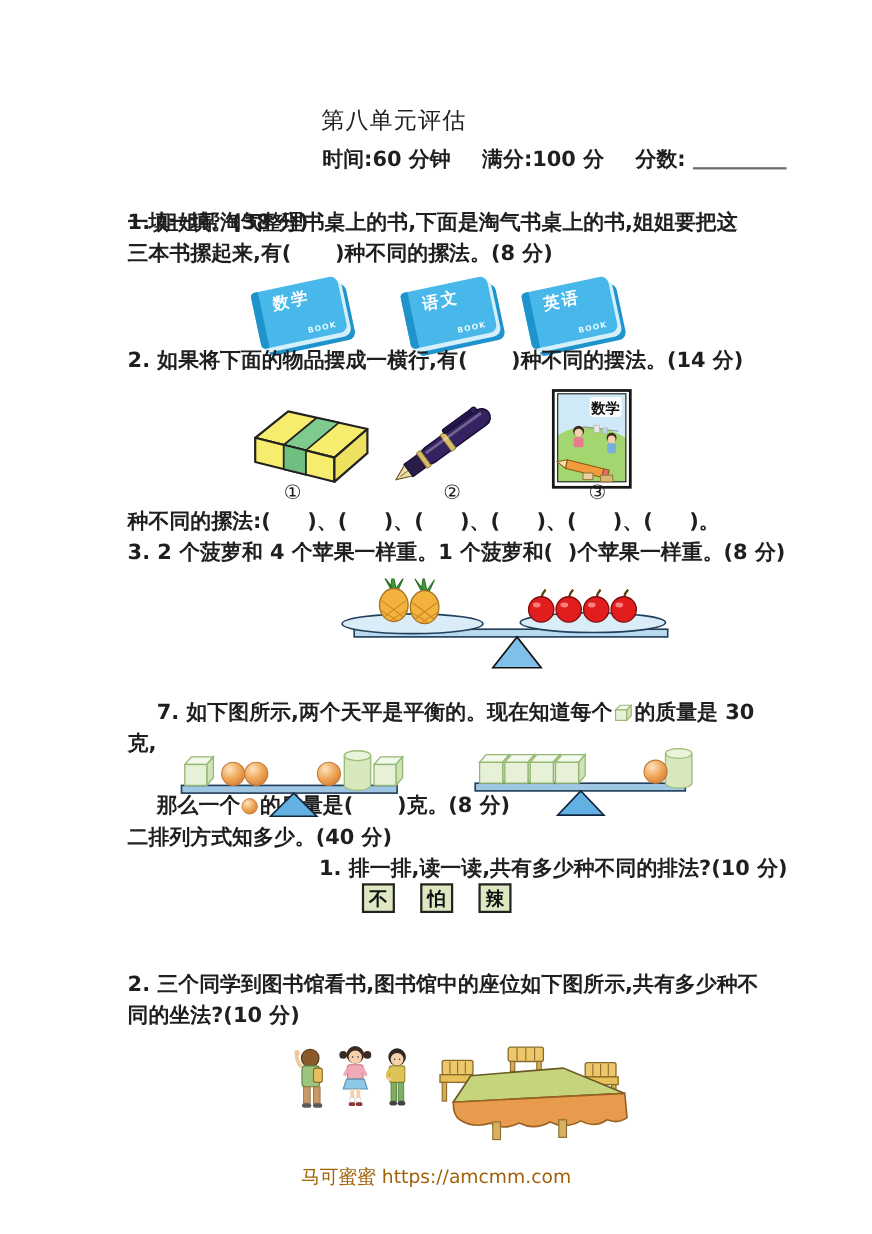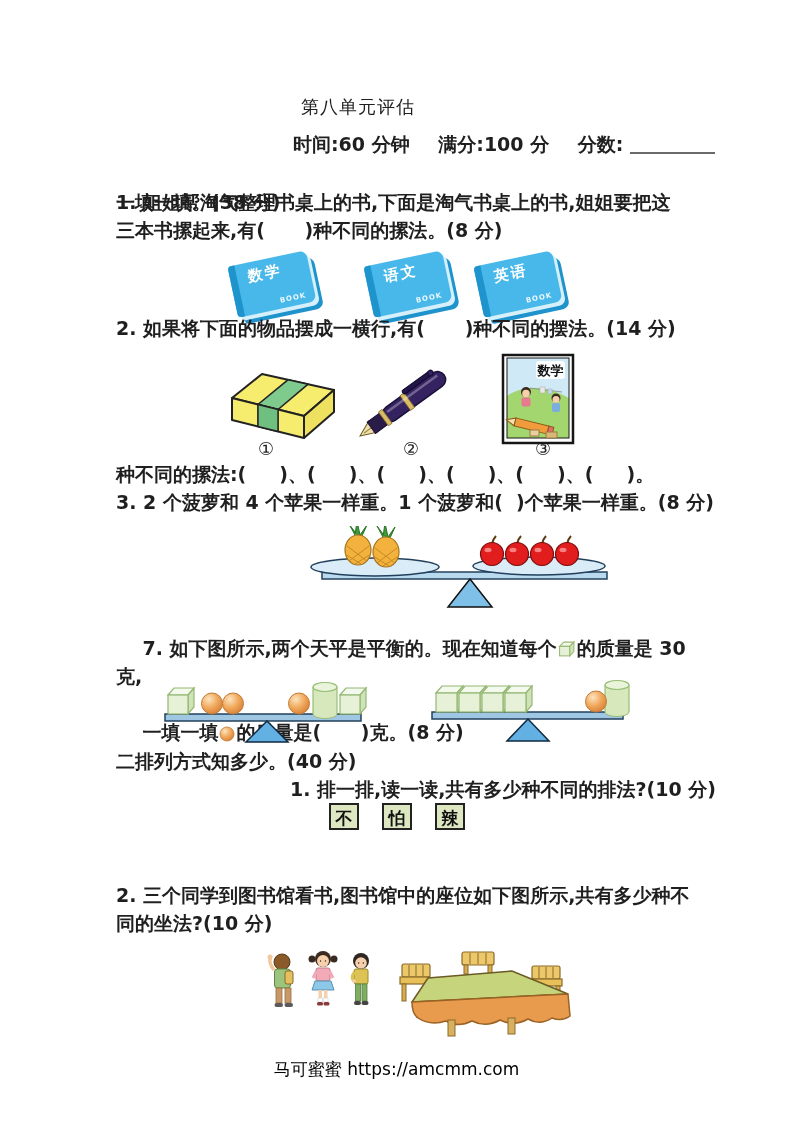--- a/index.html
+++ b/index.html
@@ -4,37 +4,37 @@
 <style>
   html,body { margin:0; padding:0; background:#888; }
   .page {
     position:relative; width:793px; height:1122px; margin:0 auto;
     background:#ffffff; overflow:hidden;
     font-family:"DejaVu Sans", sans-serif; color:#1f1f1f;
   }
   .abs { position:absolute; }
   .t { position:absolute; font-size:19px; font-weight:600; line-height:28px; white-space:pre-wrap; }
   .title { position:absolute; top:95px; left:0; width:716px; text-align:center;
-           font-family:"DejaVu Serif", serif; font-weight:400; font-size:18px; letter-spacing:1px; }
+           font-family:"DejaVu Serif", serif; font-weight:400; font-size:21px; letter-spacing:1px; }
   .meta { position:absolute; top:132px; left:293px; font-size:19px; font-weight:600; }
   .meta span { margin-right:22px; }
   .meta .score-label { margin-right:0; }
   .blank-line { display:inline-block; width:85px; height:18px; border-bottom:2px solid #6a6a6a; vertical-align:-3px; }
   
   .book { position:absolute; width:92px; height:76px; }
   .cover { position:relative; width:80px; height:52px; background:#47b8e9; border-radius:4px 7px 7px 4px;
            transform:rotate(-12deg); box-shadow:3px 4px 0 #d6f0fb, 6px 8px 0 #1f93cc; }
   .spine { position:absolute; left:0; top:0; width:7px; height:100%; background:#1f93cc; border-radius:4px 0 0 4px; }
   .btitle { position:absolute; top:5px; left:18px; color:#ffffff; font-size:15px; font-weight:600; letter-spacing:2px; transform:skewX(-6deg); }
   .btag { position:absolute; bottom:4px; right:9px; color:#eaf8ff; font-size:7px; font-weight:bold; letter-spacing:1px; }
   .item-num { position:absolute; top:438px; width:32px; text-align:center; font-size:18px; font-weight:400; }
   .card { position:absolute; top:803px; width:30px; height:27px; background:#dde7c1; border:2px solid #222;
           font-size:17px; font-weight:600; line-height:27px; text-align:center; color:#111; box-sizing:border-box; }
   .footer { position:absolute; top:1058px; left:0; width:793px; text-align:center;
-            font-size:17px; font-weight:400; color:#000000; }
+            font-size:17px; font-weight:400; color:#a16207; }
   .inline-icon { vertical-align:-3px; margin:0 1px; }
 </style>
 </head>
 <body>
 
 <div class="page">
 
   <div class="title">第八单元评估</div>
   <div class="meta">
     <span>时间:60 分钟</span>
@@ -175,21 +175,21 @@
   </svg>
 
   <div class="t" style="top:606px;left:116px;width:600px;">
     <span>7. 如下图所示,两个天平是平衡的。现在知道每个</span><svg class="inline-icon" width="18" height="18" viewBox="0 0 17 17">
         <g stroke="#9ab873" stroke-width="1">
           <polygon points="1.5,6 5.5,2 15,2 11,6" fill="#f3f9ec"></polygon>
           <polygon points="11,6 15,2 15,11 11,15" fill="#cfe3b8"></polygon>
           <rect x="1.5" y="6" width="9.5" height="9" fill="#e6f1d8"></rect>
         </g>
       </svg><span>的质量是 30 克,</span><br>
-    <span>一填一填</span><svg class="inline-icon" width="16" height="16" viewBox="0 0 16 16">
+    <span>那么一个</span><svg class="inline-icon" width="16" height="16" viewBox="0 0 16 16">
         <circle cx="8" cy="8" r="7" fill="url(#gBall)" stroke="#c27a33" stroke-width="0.8"></circle>
       </svg><span>的质量是(      )克。(8 分)</span>
   </div>
 
   <svg class="abs" style="left:143px;top:671px;" width="230" height="74" viewBox="0 0 230 74">
     <rect x="22" y="43" width="196" height="7" fill="#9fc6e2" stroke="#22405c" stroke-width="1.5"></rect>
     <polygon points="124,50 103,71 145,71" fill="#63b1e3" stroke="#10283f" stroke-width="1.5"></polygon>
     <g stroke="#94b873" stroke-width="1.2">
       <polygon points="25,24 31,17 51,17 45,24" fill="#f3f9ec"></polygon>
       <polygon points="45,24 51,17 51,36 45,43" fill="#cfe3b8"></polygon>

